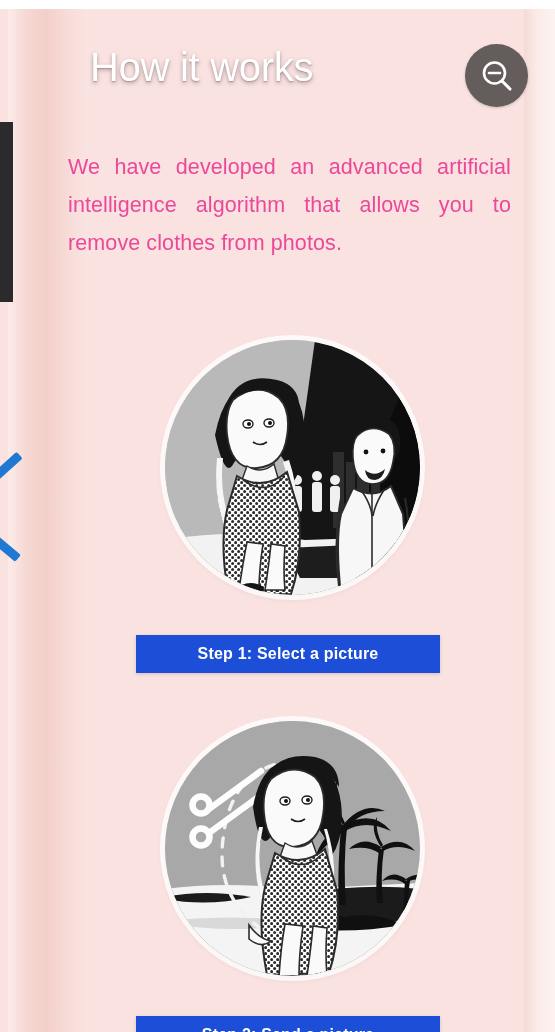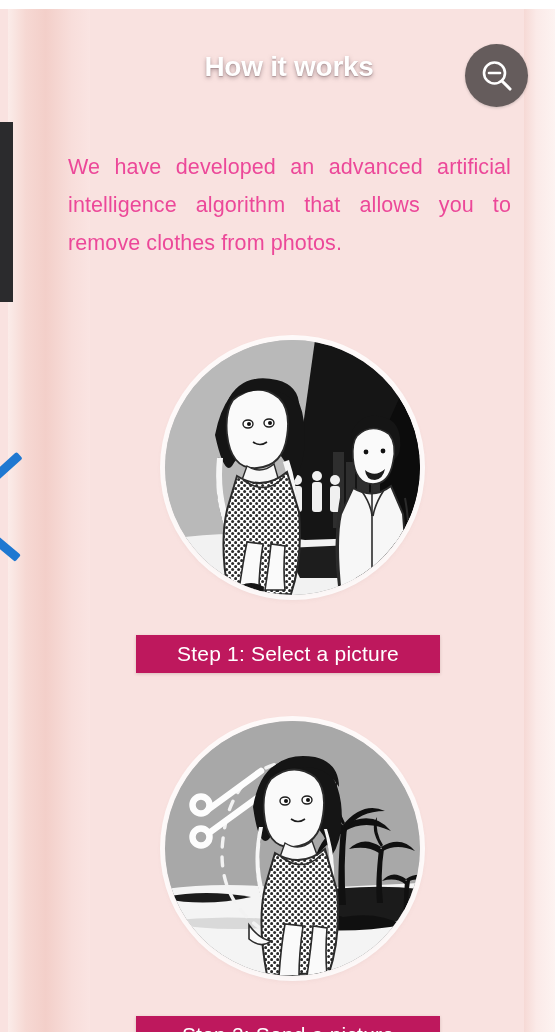--- a/index.html
+++ b/index.html
@@ -109,23 +109,22 @@
   .title-row {
     position: absolute;
     left: 0; top: 34px;
     width: 434px;
     height: 68px;
   }
   .page-title {
     position: absolute;
     left: 0; top: 0;
     width: 398px;
-    text-align: center;
-    font-size: 28px;
-    font-weight: bold;
+    font-size: 40px;
+    font-weight: normal;
     color: #ffffff;
     letter-spacing: -0.3px;
     text-shadow: 0 2px 4px rgba(120, 95, 100, .55),
                  0 1px 1px rgba(120, 95, 100, .40);
     line-height: 50px;
     white-space: nowrap;
   }
 
   
   .zoom-out-btn {
@@ -166,27 +165,27 @@
     background: #bdbdbd;
   }
   .step1-illo { left: 75px; top: 332px; }
   .step2-illo { left: 75px; top: 713px; }
 
   .step-illustration svg { display: block; width: 255px; height: 255px; }
 
   .step-label {
     position: absolute;
     height: 38px;
-    background: #be185d;
+    background: #1d4ed8;
     display: flex;
     align-items: center;
     justify-content: center;
     color: #ffffff;
-    font-size: 21px;
-    font-weight: normal;
+    font-size: 16px;
+    font-weight: bold;
     letter-spacing: .2px;
     box-shadow: 0 1px 3px rgba(140,100,100,.30);
     white-space: nowrap;
     overflow: hidden;
   }
   .step1-label { left: 46px; top: 627px; width: 304px; }
   .step2-label { left: 46px; top: 1008px; width: 304px; height: 38px; }
 </style>
 </head>
 <body>

